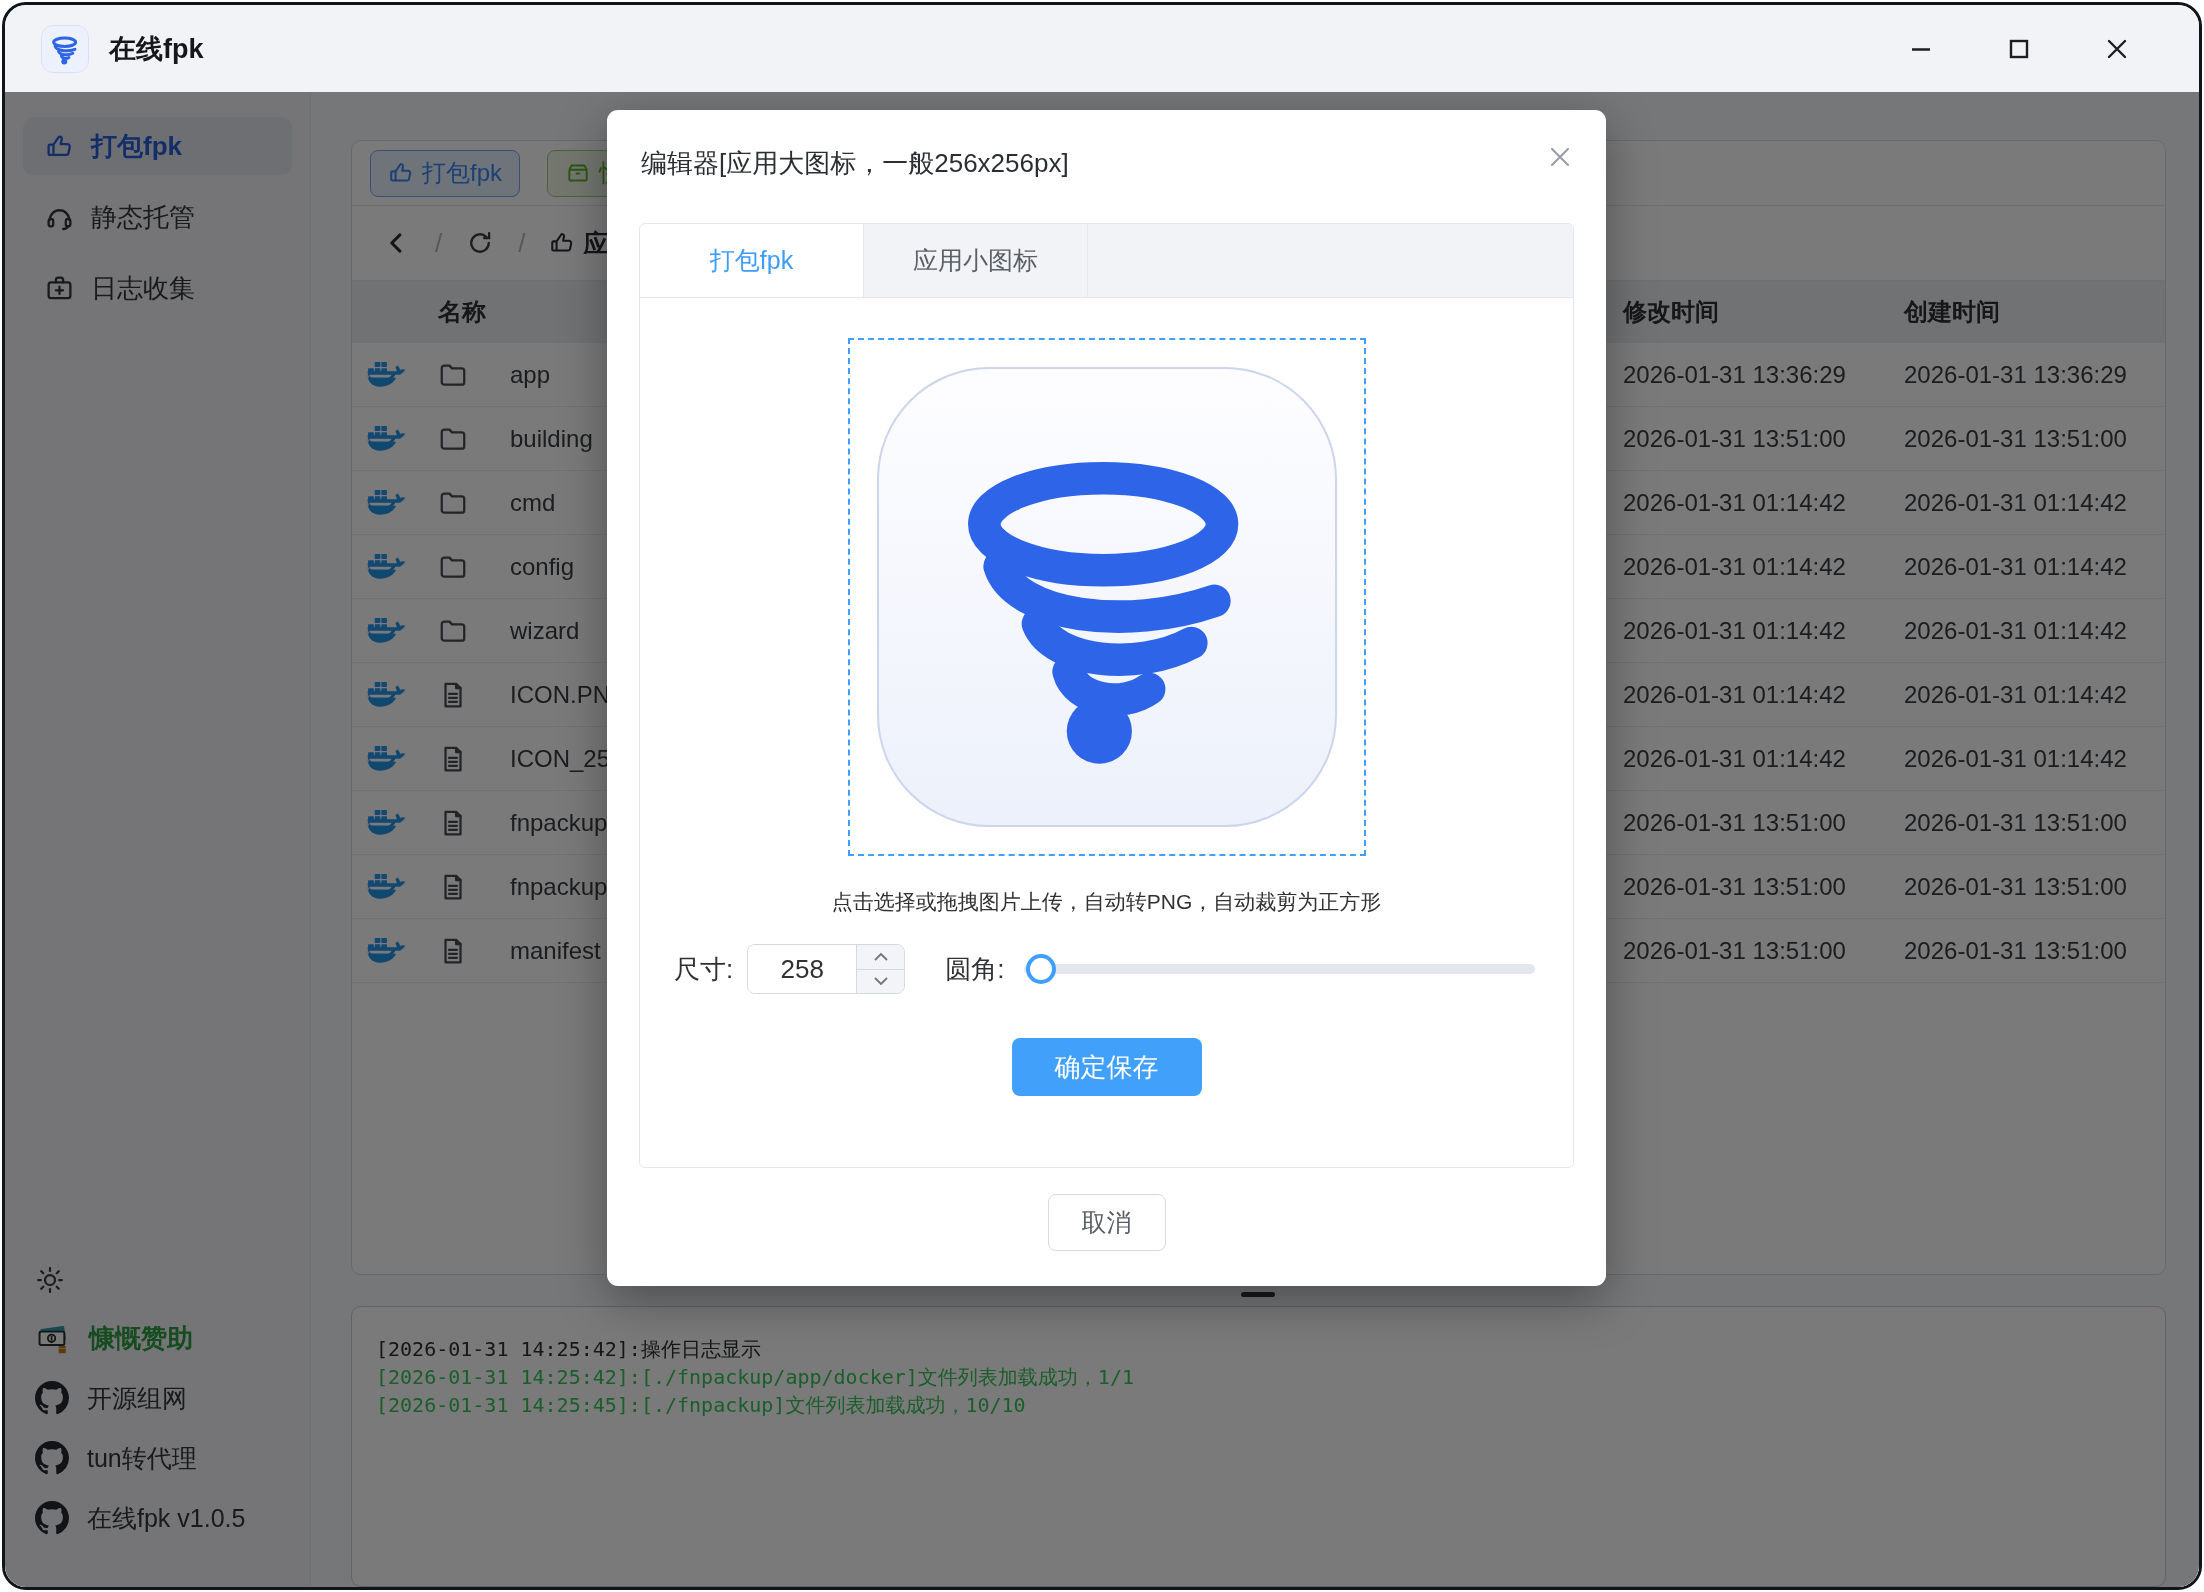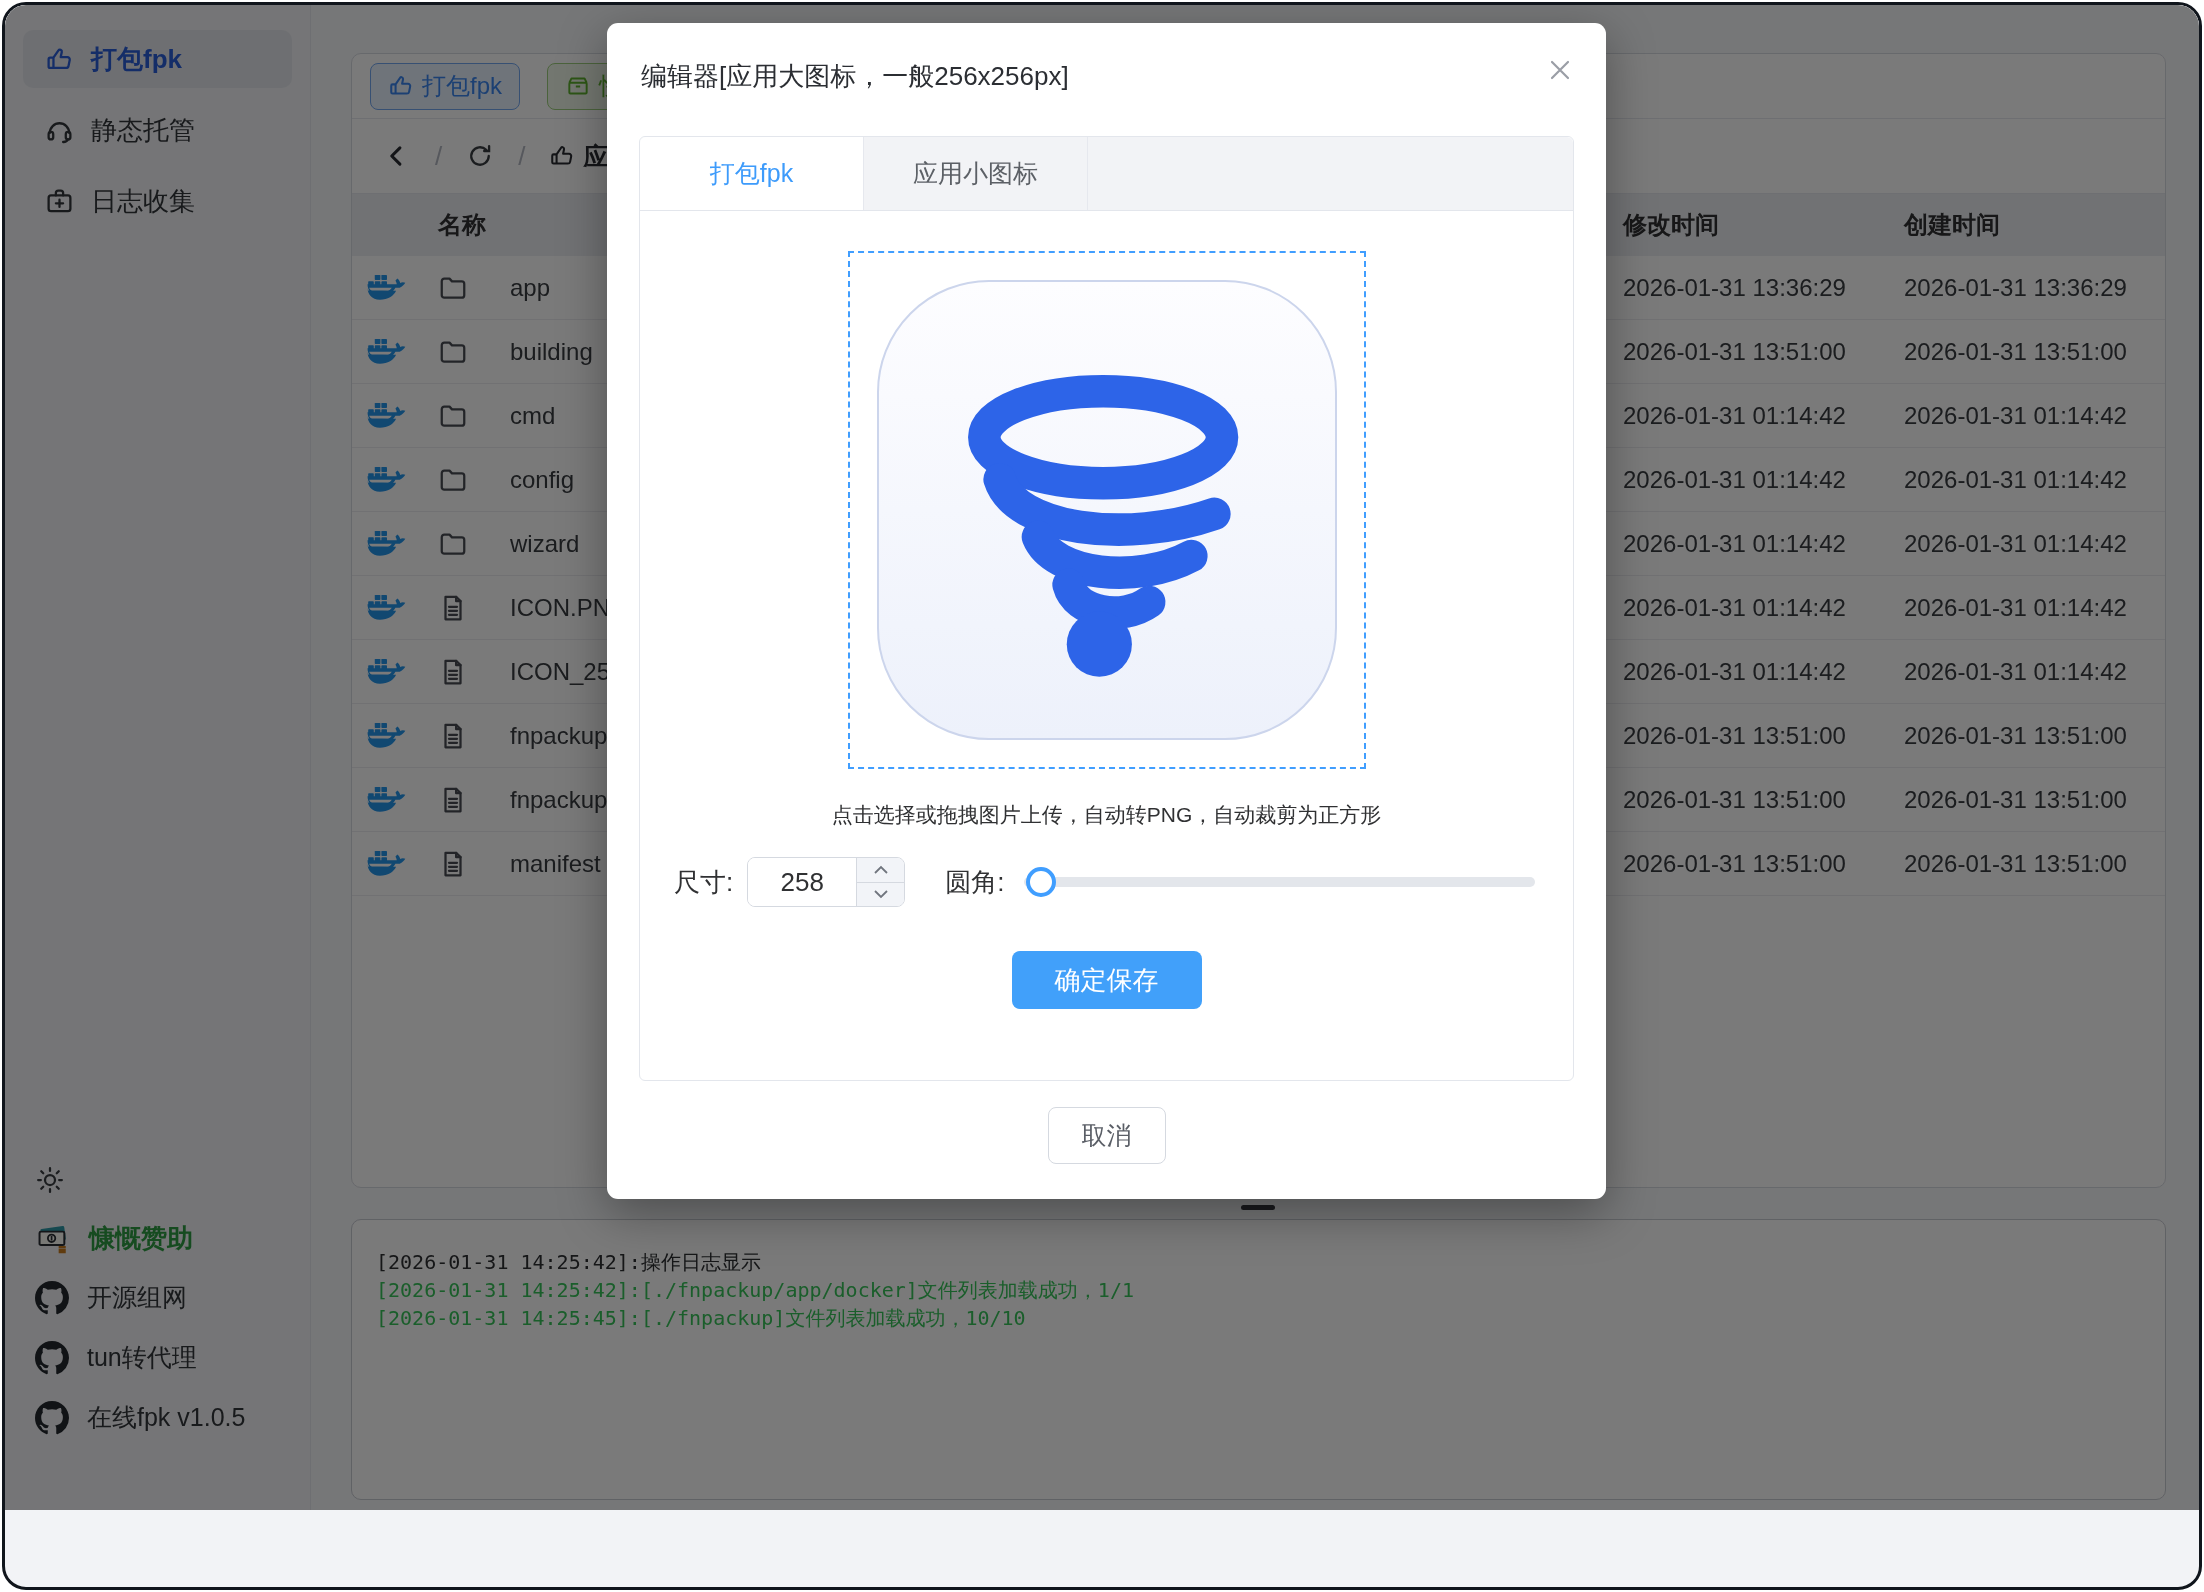--- a/index.html
+++ b/index.html
@@ -17,21 +17,21 @@
 
   
   .app-body { position:relative; height:1505px; background:#fff; }
 
   
   .sidebar { position:absolute; left:0; top:0; width:306px; height:100%; background:#f4f5f8; border-right:1px solid #e6e8ee; }
   .nav { padding:25px 18px 0; }
   .nav-item { height:58px; display:flex; align-items:center; gap:17px; padding:0 22px; border-radius:10px; font-size:26px; color:#34373c; margin-bottom:13px; cursor:pointer; }
   .nav-item.active { background:#e7e9ef; color:#2b5fd9; font-weight:600; }
   .side-foot { position:absolute; left:30px; top:1160px; width:260px; }
-  .foot-row { min-height:60px; display:flex; align-items:flex-start; gap:18px; font-size:25px; color:#34373c; cursor:pointer; }
+  .foot-row { min-height:60px; display:flex; align-items:center; gap:18px; font-size:25px; color:#34373c; cursor:pointer; }
   .foot-row.donate { color:#2f9e44; font-weight:bold; font-size:26px; }
   .gh-badge { width:34px; height:34px; border-radius:50%; display:flex; align-items:center; justify-content:center; }
 
   
   .main { position:absolute; left:306px; top:0; right:0; height:100%; background:#f7f8fa; }
   .panel { position:absolute; left:40px; top:48px; width:1815px; height:1135px; background:#fff; border:1px solid #d8dbe2; border-radius:10px; overflow:hidden; }
   .toolbar-row { height:65px; border-bottom:1px solid #e6e9ef; display:flex; align-items:center; padding-left:18px; gap:27px; }
   .btn-pack { height:47px; padding:0 17px; border:1px solid #74a8f0; background:#e8f2ff; color:#3c87f0; font-size:24px; border-radius:8px; display:flex; gap:8px; align-items:center; cursor:pointer; }
   .btn-quick { height:47px; width:190px; padding:0 17px; border:1px solid #9ed07e; background:#f0f9ea; color:#5eb32e; font-size:24px; border-radius:8px; display:flex; gap:8px; align-items:center; cursor:pointer; }
   .crumb-row { height:75px; border-bottom:1px solid #e6e9ef; display:flex; align-items:center; padding-left:31px; gap:24px; font-size:25px; color:#303133; }
@@ -165,20 +165,45 @@
     </symbol>
     <symbol id="sym-chevron-left" viewBox="0 0 24 24">
       <path d="M14.5 5 7.5 12l7 7" fill="none" stroke="#2a2d32" stroke-width="2.6" stroke-linecap="round" stroke-linejoin="round"></path>
     </symbol>
   </defs>
 </svg>
 
 <div class="screen">
   <div class="window">
 
+    <div class="titlebar">
+      <div class="app-icon">
+        <svg width="34" height="34">
+            <use href="#sym-tornado"></use>
+          </svg>
+      </div>
+      <div class="app-title">在线fpk</div>
+      <div class="winbtns">
+        <button class="winbtn">
+          <svg width="26" height="26" viewBox="0 0 26 26">
+              <path d="M4 13.5h18" stroke="#1b1e23" stroke-width="2.6"></path>
+            </svg>
+        </button>
+        <button class="winbtn">
+          <svg width="26" height="26" viewBox="0 0 26 26">
+              <rect x="5" y="5" width="16" height="16" fill="none" stroke="#1b1e23" stroke-width="2.4"></rect>
+            </svg>
+        </button>
+        <button class="winbtn">
+          <svg width="26" height="26" viewBox="0 0 26 26">
+              <path d="M5 5l16 16M21 5L5 21" stroke="#1b1e23" stroke-width="2.4" stroke-linecap="round"></path>
+            </svg>
+        </button>
+      </div>
+    </div>
 
     <div class="app-body">
 
       <div class="sidebar">
         <div class="nav">
           <div class="nav-item active">
             <svg width="29" height="29" style="color:#2b5fd9">
                 <use href="#sym-hand"></use>
               </svg>
             <span>打包fpk</span>

